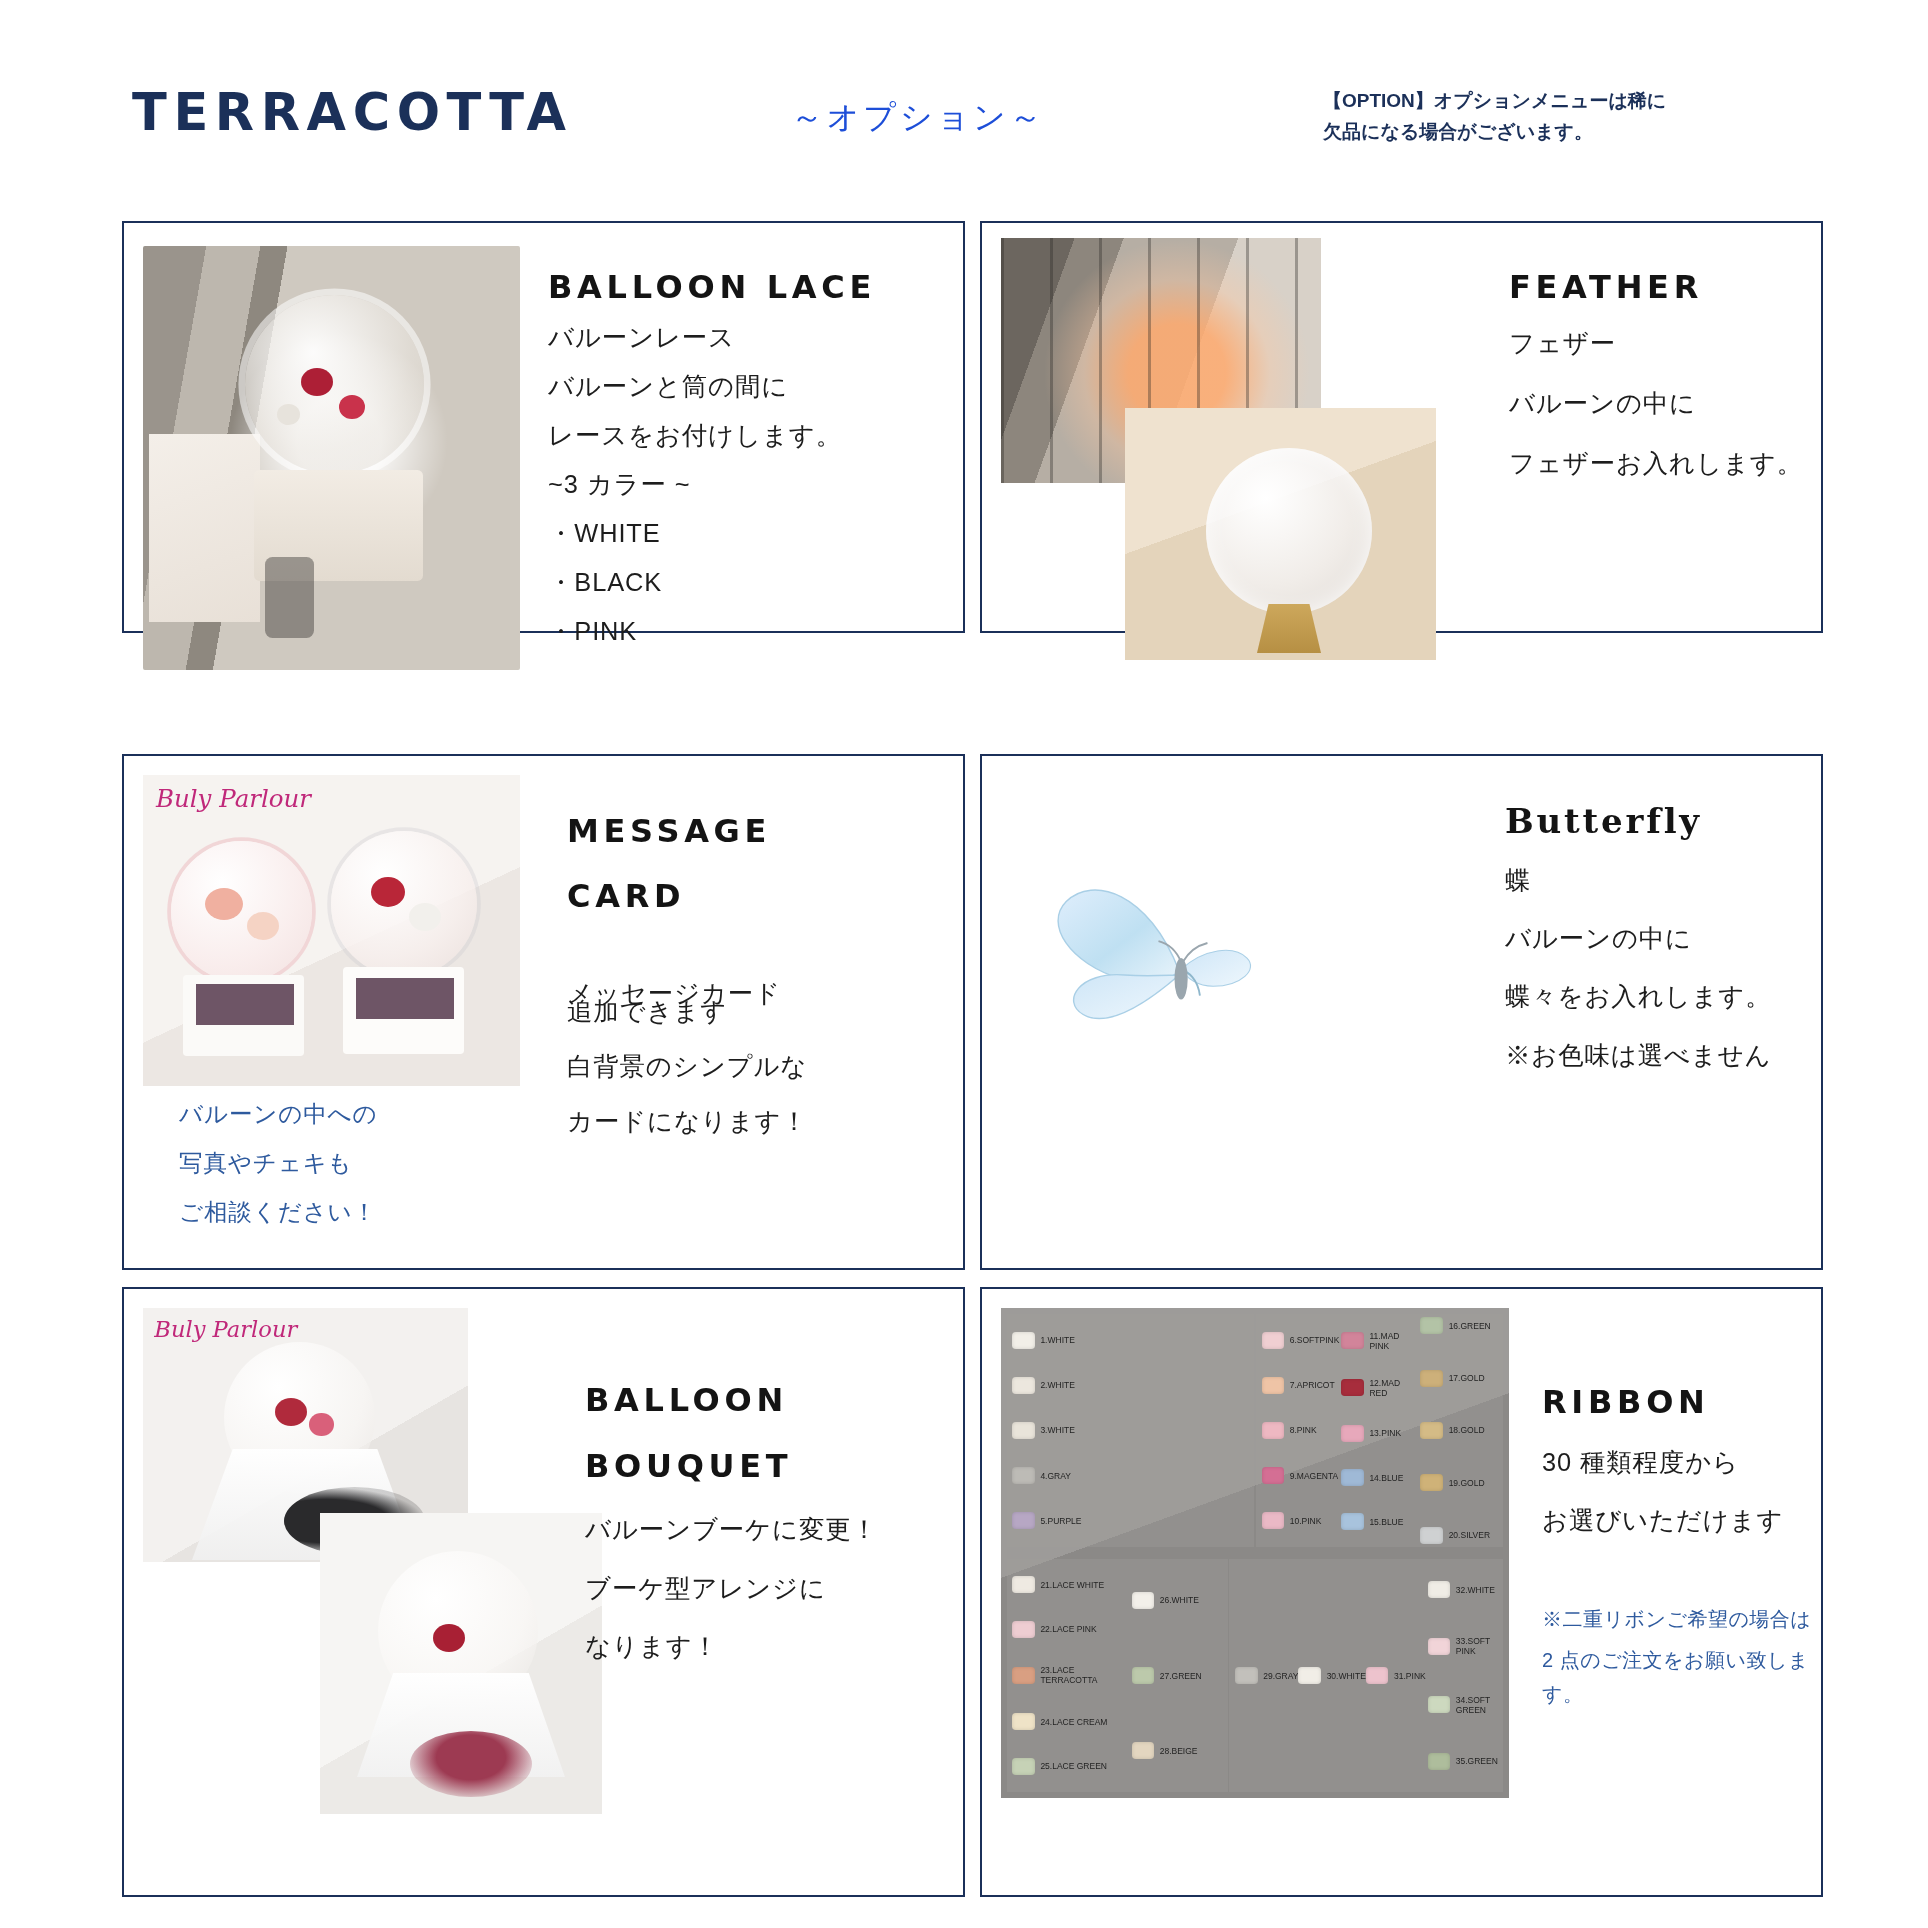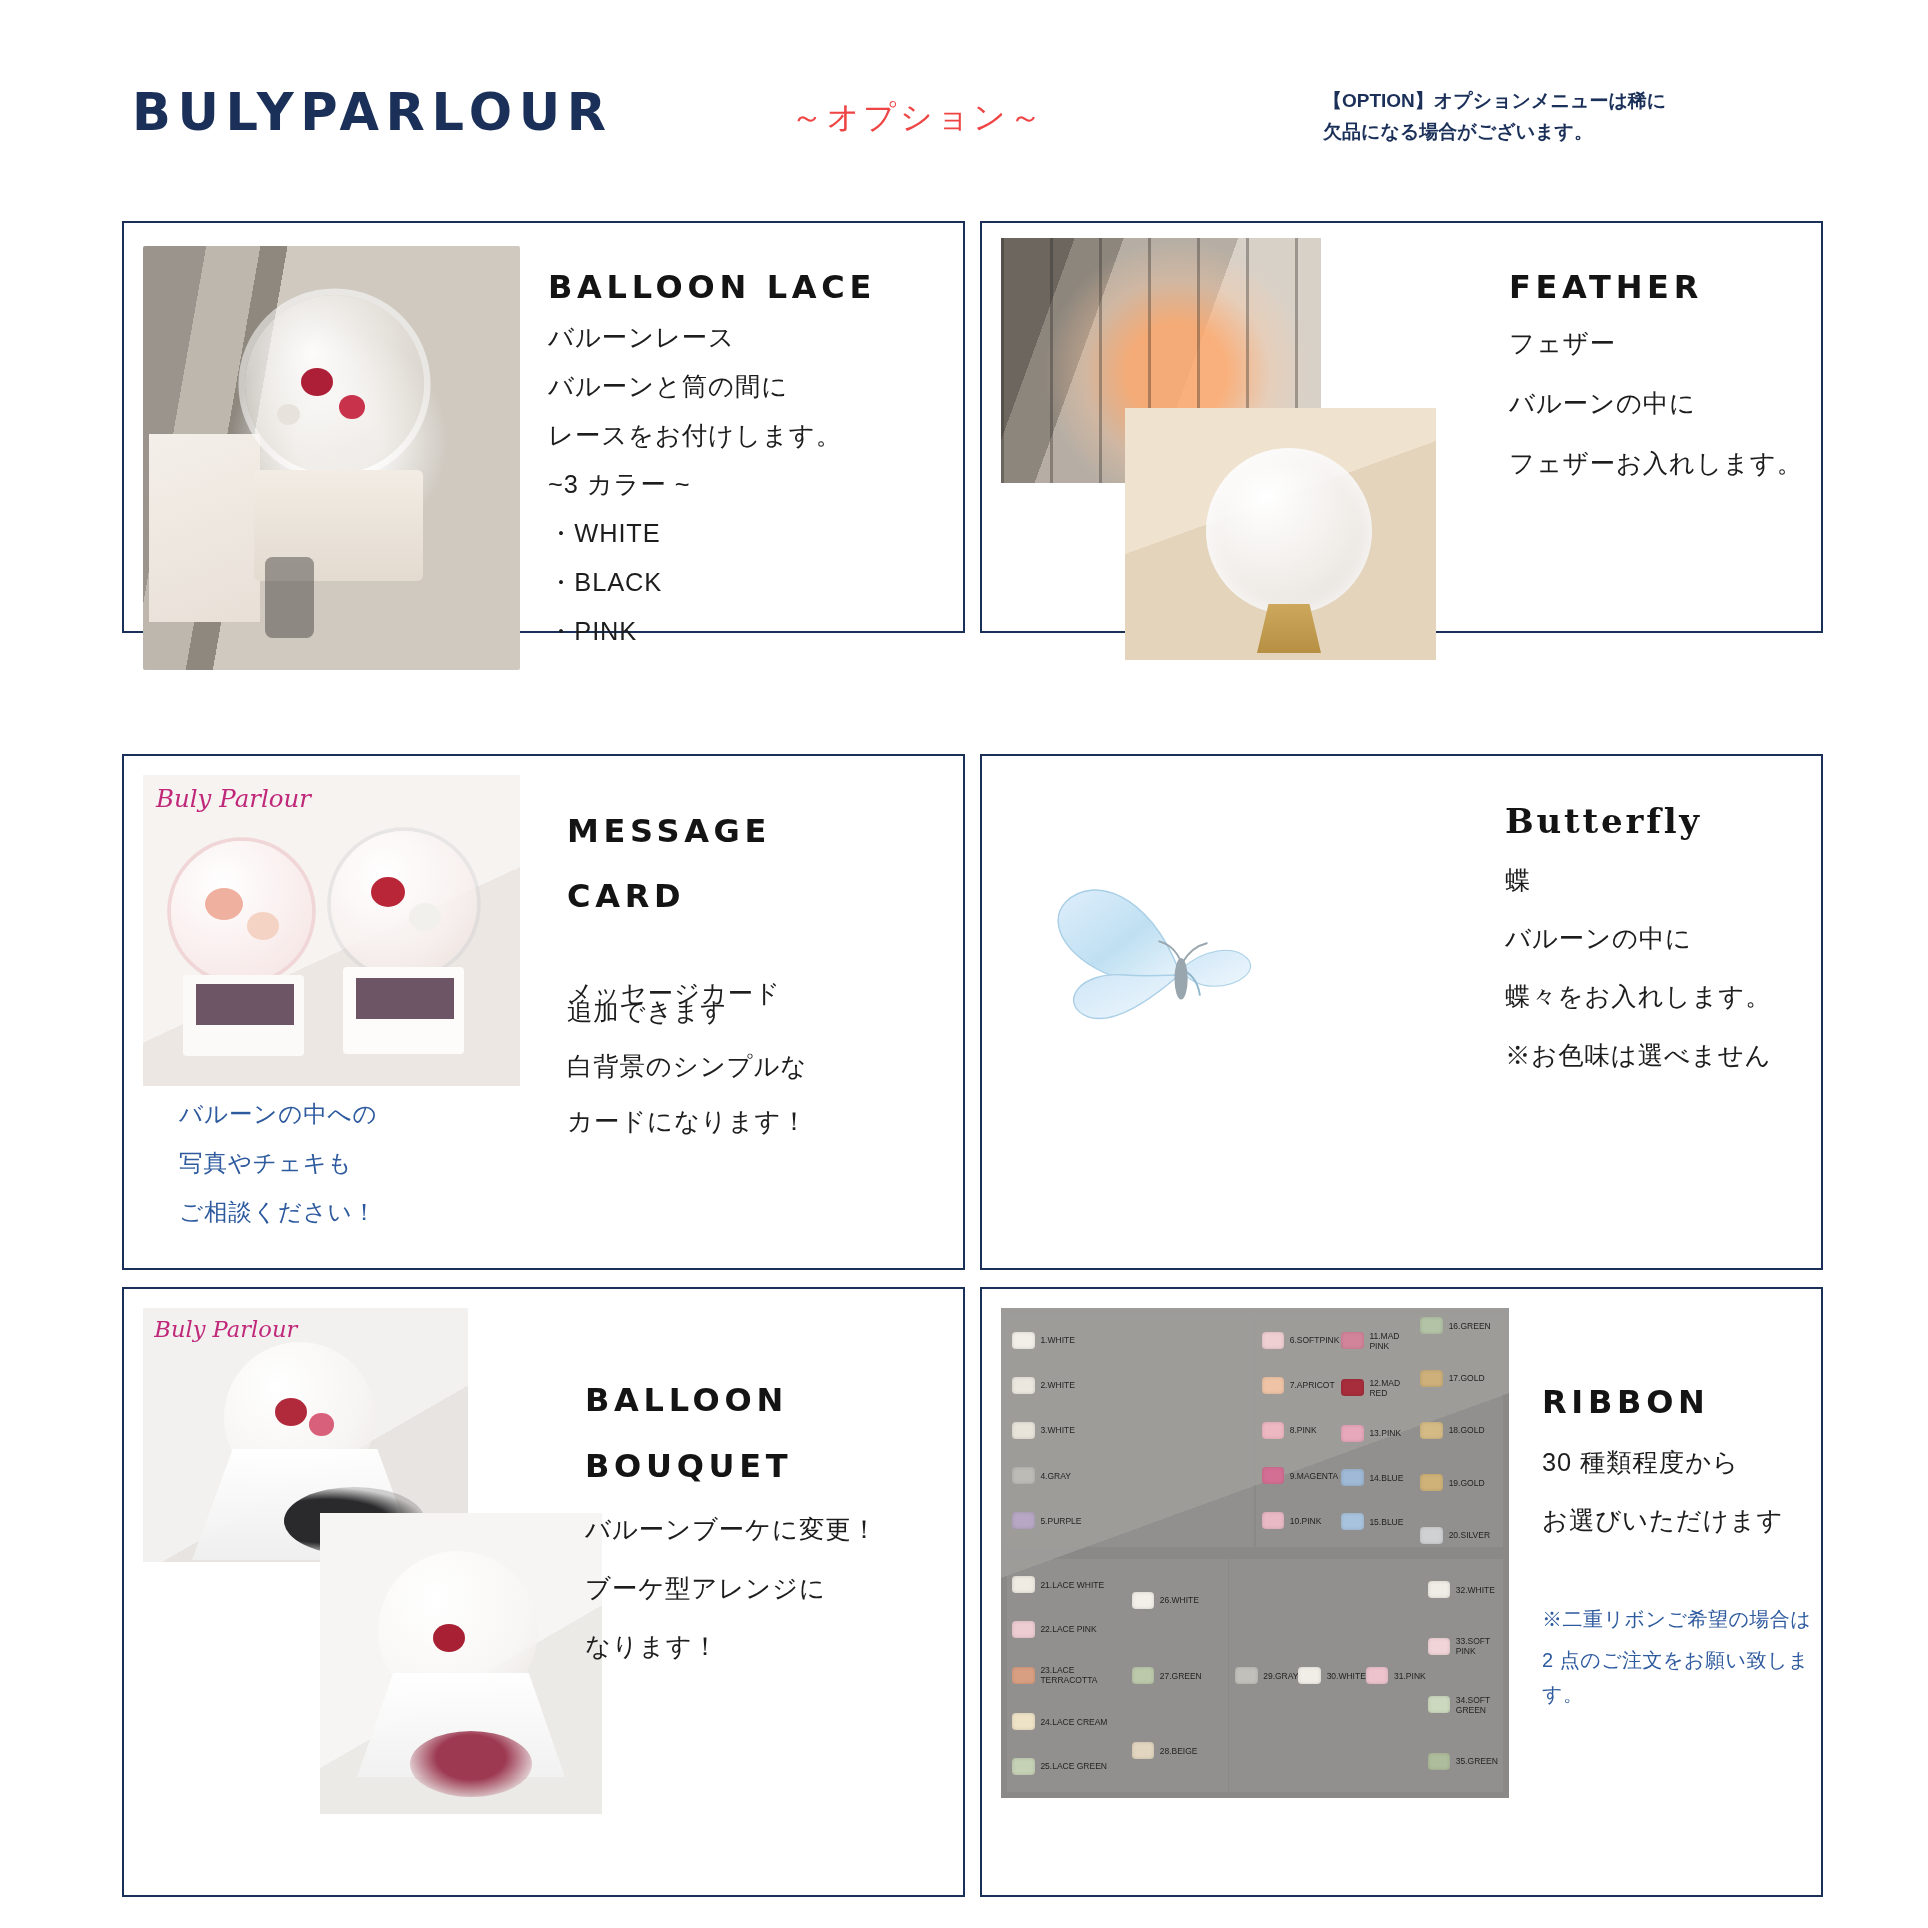--- a/index.html
+++ b/index.html
@@ -41,21 +41,21 @@
     letter-spacing: 6.6px;
     color: #1b3059;
     white-space: nowrap;
   }
   .brand-sub {
     position: absolute;
     left: 659px;
     top: 21px;
     font-size: 32px;
     letter-spacing: 3.8px;
-    color: #ef4444;
+    color: #1d4ed8;
     white-space: nowrap;
   }
   .option-note {
     position: absolute;
     left: 1191px;
     top: 11.3px;
     width: 443px;
     font-size: 19px;
     font-weight: 700;
     line-height: 1.6;
@@ -289,21 +289,21 @@
     line-height: 1.7;
     letter-spacing: 0.5px;
   }
 </style>
 </head>
 <body>
 
 <div class="page">
 
   <div class="header">
-    <div class="brand">BULYPARLOUR</div>
+    <div class="brand">TERRACOTTA</div>
     <div class="brand-sub">～オプション～</div>
     <div class="option-note" style="white-space:pre-line;">【OPTION】オプションメニューは稀に
 欠品になる場合がございます。</div>
   </div>
 
   <div class="grid">
 
     <div class="cell cell-c1 row1">
       <div class="photo ph-lace">
         <div class="card"></div>

